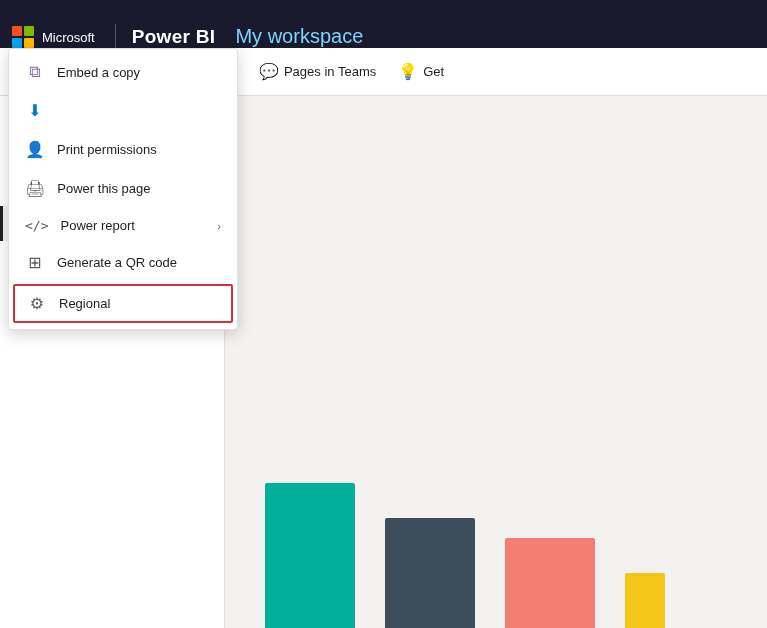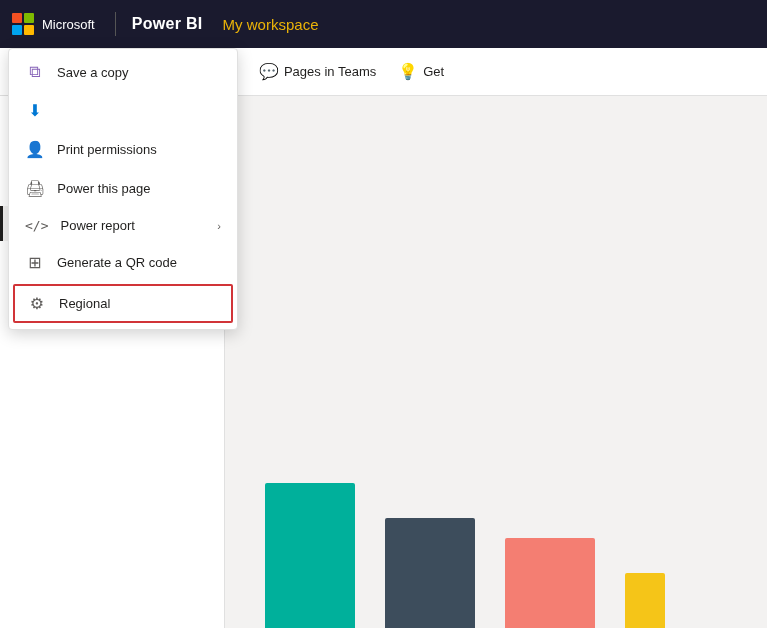--- a/index.html
+++ b/index.html
@@ -1,21 +1,21 @@
 <!DOCTYPE html>
 <html><head>
   <meta charset="utf-8">
   <style>
     * { margin: 0; padding: 0; box-sizing: border-box; }
     body { font-family: 'Segoe UI', Arial, sans-serif; width: 767px; height: 628px; overflow: hidden; background: #f3f2f1; }
 
     
     .topbar {
       display: flex;
-      align-items: center;
+      align-items: flex-end;
       background: #1a1a2e;
       height: 48px;
       padding: 0 12px;
       gap: 10px;
     }
     .ms-logo {
       display: flex;
       align-items: center;
       gap: 8px;
       margin-right: 4px;
@@ -33,26 +33,26 @@
     }
     .topbar-divider {
       width: 1px;
       height: 24px;
       background: #555;
       margin: 0 6px;
     }
     .topbar-powerbi {
       color: white;
       font-weight: 700;
-      font-size: 16px;
+      font-size: 19px;
       letter-spacing: 0.3px;
     }
     .topbar-workspace {
-      color: #eab308;
-      font-size: 15px;
+      color: #7dd3fc;
+      font-size: 20px;
       margin-left: 10px;
     }
 
     
     .toolbar {
       display: flex;
       align-items: center;
       background: white;
       height: 48px;
       padding: 0 8px;
@@ -248,21 +248,21 @@
   </button>
   <button class="toolbar-btn">
     <span class="toolbar-icon">💡</span>
     <span>Get</span>
   </button>
 </div>
 
 <div class="dropdown-menu">
   <div class="menu-item">
     <span class="menu-icon purple">⧉</span>
-    <span>Save a copy</span>
+    <span>Embed a copy</span>
   </div>
   <div class="menu-item">
     <span class="menu-icon blue-down">⬇</span>
   </div>
   <div class="menu-item">
     <span class="menu-icon">👤</span>
     <span>Print permissions</span>
   </div>
   <div class="menu-item">
     <span class="menu-icon">🖨</span>

